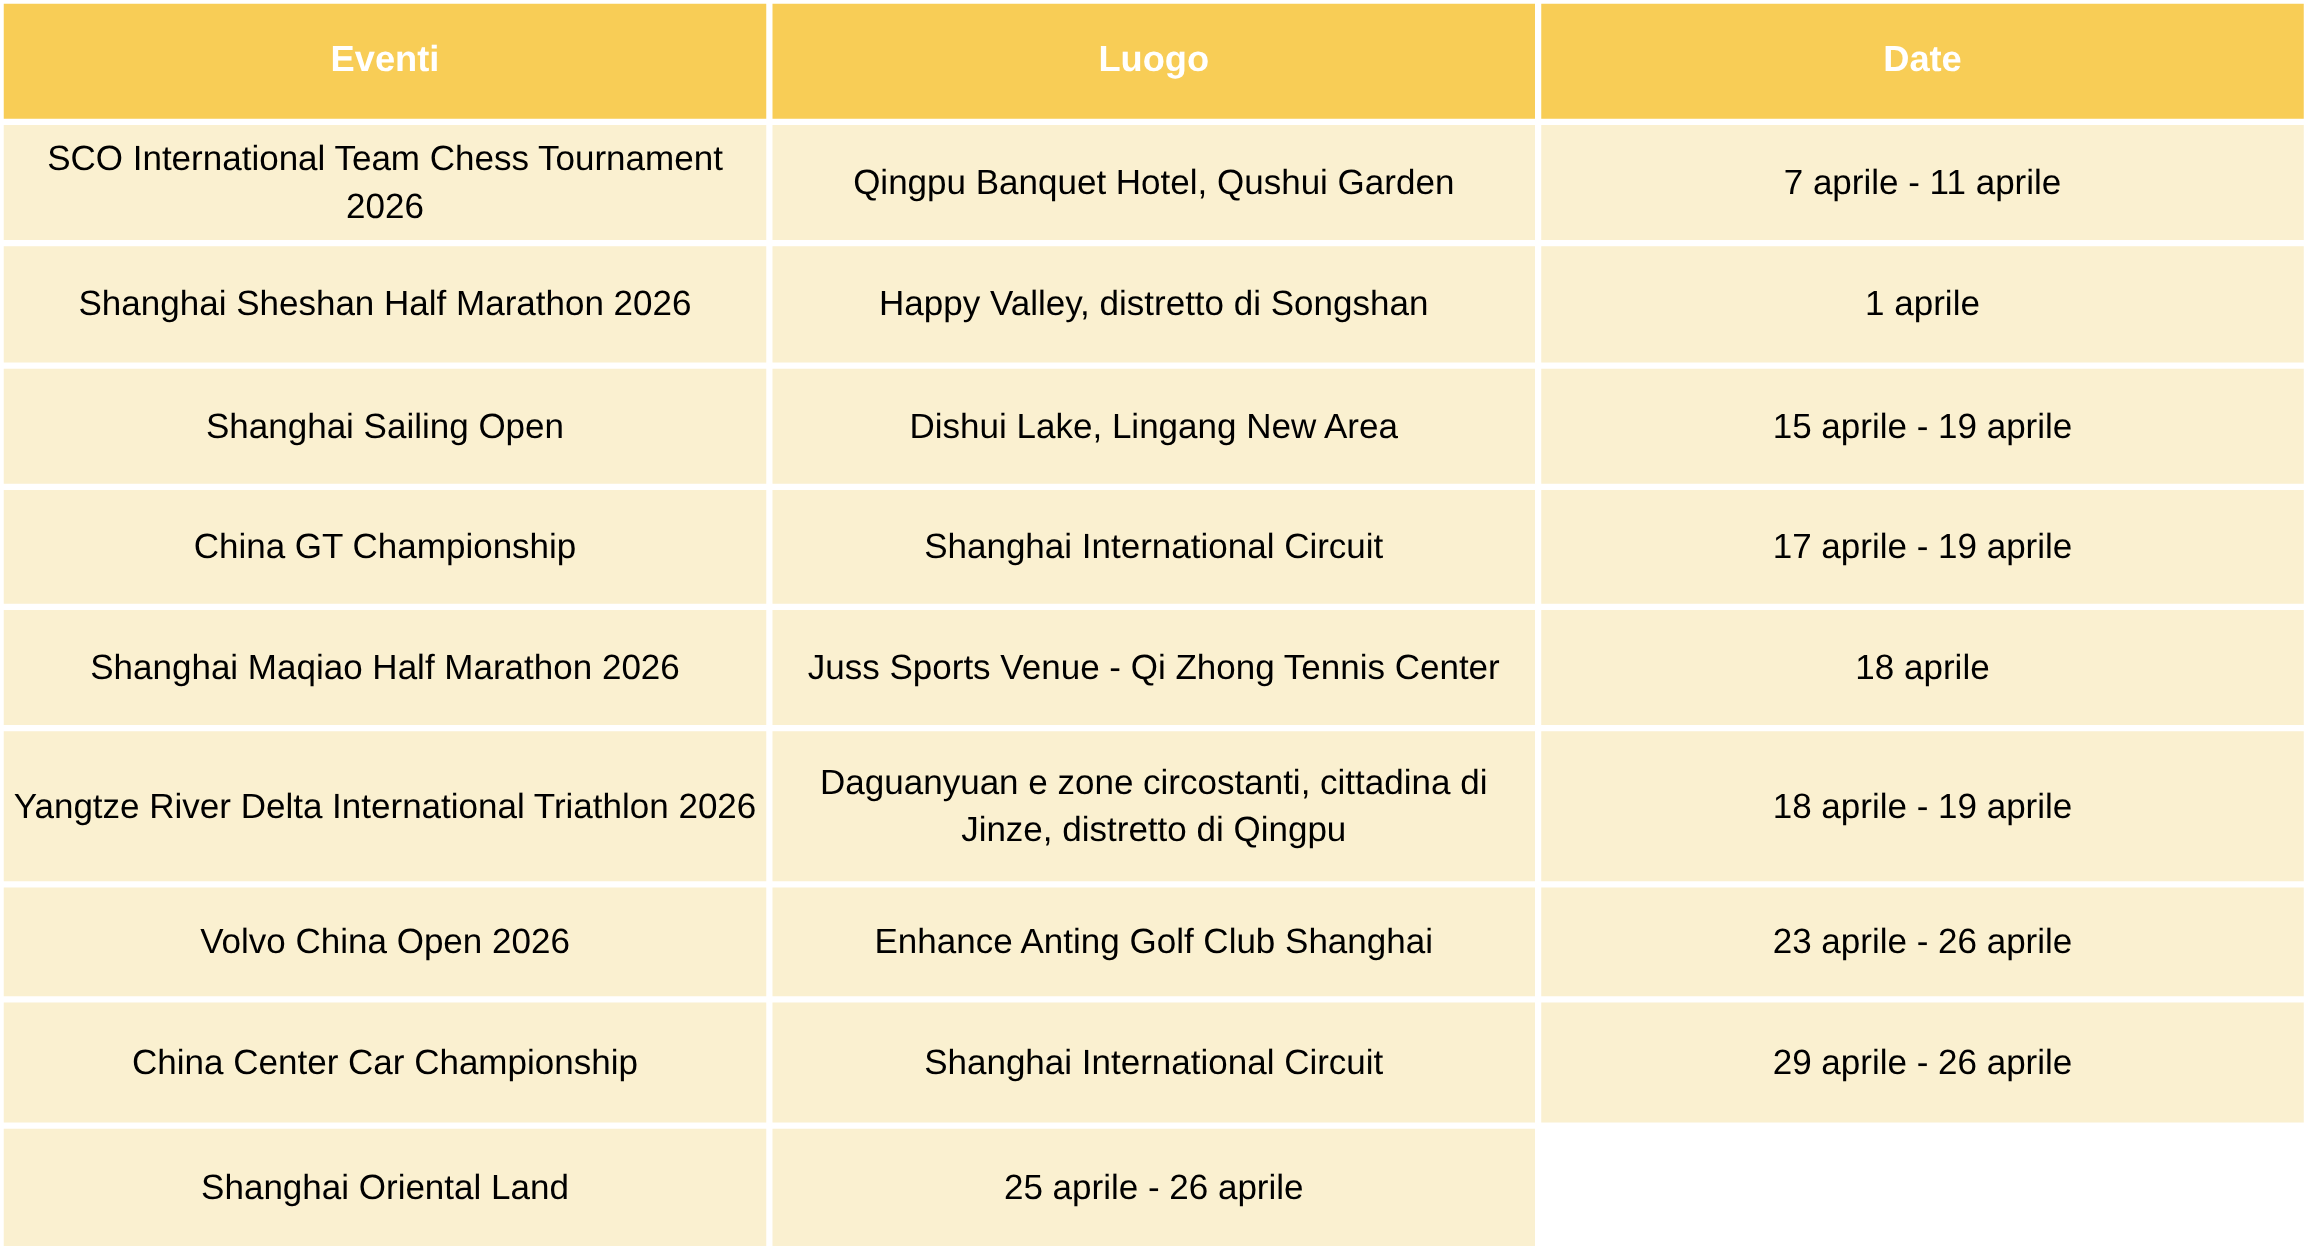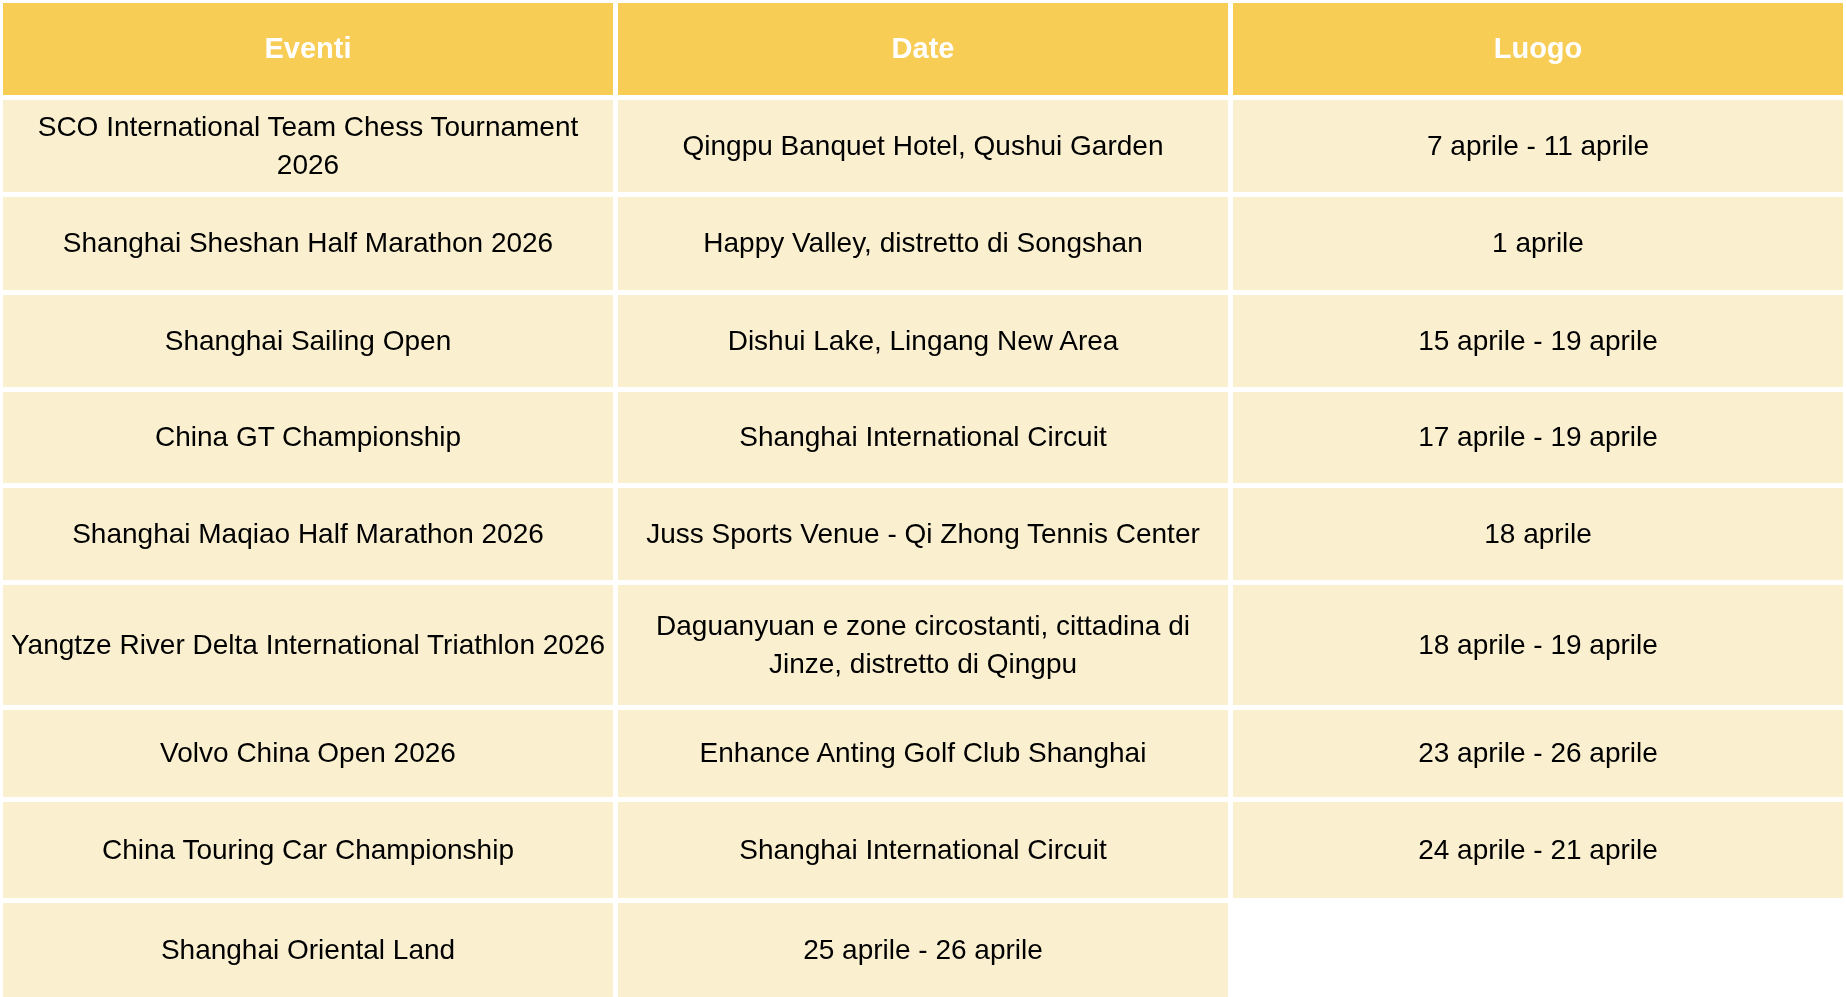--- a/index.html
+++ b/index.html
@@ -38,22 +38,22 @@
     font-weight: bold;
     font-size: 29px;
   }
 </style>
 </head>
 <body>
 
 <div class="events-table">
 
   <div class="cell header-cell">Eventi</div>
+  <div class="cell header-cell">Luogo</div>
   <div class="cell header-cell">Date</div>
-  <div class="cell header-cell">Luogo</div>
 
   <div class="cell">SCO International Team Chess Tournament 2026</div>
   <div class="cell">Qingpu Banquet Hotel, Qushui Garden</div>
   <div class="cell">7 aprile - 11 aprile</div>
 
   <div class="cell">Shanghai Sheshan Half Marathon 2026</div>
   <div class="cell">Happy Valley, distretto di Songshan</div>
   <div class="cell">1 aprile</div>
 
   <div class="cell">Shanghai Sailing Open</div>
@@ -69,20 +69,20 @@
   <div class="cell">18 aprile</div>
 
   <div class="cell">Yangtze River Delta International Triathlon 2026</div>
   <div class="cell">Daguanyuan e zone circostanti, cittadina di Jinze, distretto di Qingpu</div>
   <div class="cell">18 aprile - 19 aprile</div>
 
   <div class="cell">Volvo China Open 2026</div>
   <div class="cell">Enhance Anting Golf Club Shanghai</div>
   <div class="cell">23 aprile - 26 aprile</div>
 
-  <div class="cell">China Touring Car Championship</div>
+  <div class="cell">China Center Car Championship</div>
   <div class="cell">Shanghai International Circuit</div>
-  <div class="cell">24 aprile - 21 aprile</div>
+  <div class="cell">29 aprile - 26 aprile</div>
 
   <div class="cell">Shanghai Oriental Land</div>
   <div class="cell">25 aprile - 26 aprile</div>
 
 </div>
 
 </body></html>

